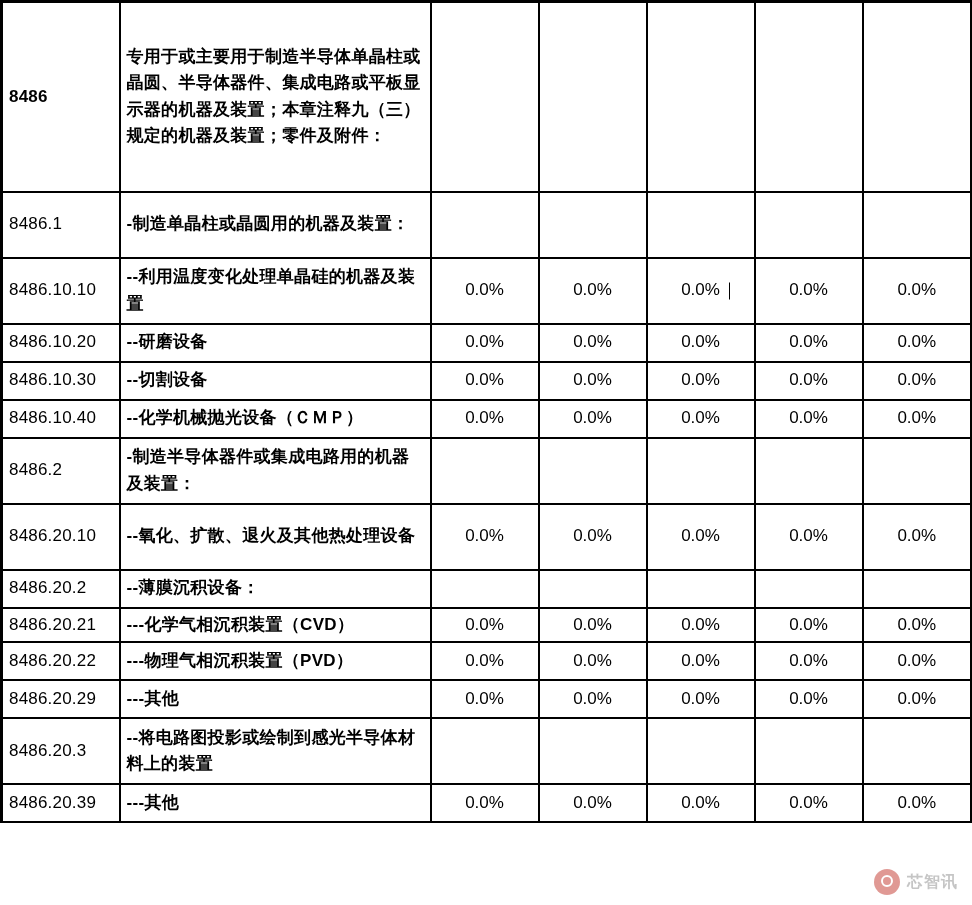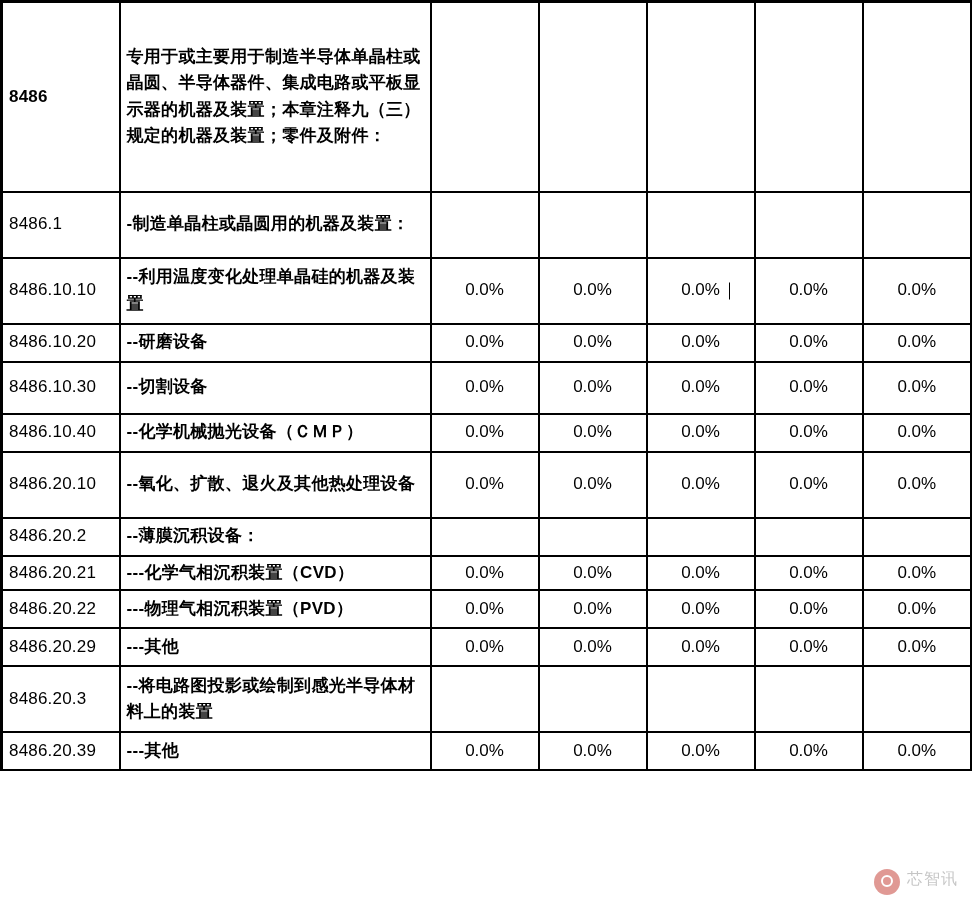--- a/index.html
+++ b/index.html
@@ -69,24 +69,25 @@
     transform: translateY(-50%);
     width: 1px;
     height: 17px;
     background: #000;
   }
   .watermark {
     position: absolute;
     right: 14px;
     bottom: 10px;
     display: flex;
-    align-items: flex-start;
+    align-items: center;
     gap: 7px;
     opacity: 0.5;
     pointer-events: none;
+    font-weight: bold;
   }
   .wm-logo {
     width: 26px;
     height: 26px;
     border-radius: 50%;
     background: #c2352c;
     position: relative;
     flex: none;
   }
   .wm-logo::before {
@@ -155,41 +156,50 @@
     <tr style="height:38px">
       <td class="code">8486.10.20</td>
       <td class="desc">--研磨设备</td>
       <td class="rate">0.0%</td>
       <td class="rate">0.0%</td>
       <td class="rate">0.0%</td>
       <td class="rate">0.0%</td>
       <td class="rate">0.0%</td>
     </tr>
 
-    <tr style="height:52px">
+    <tr style="height:38px">
       <td class="code">8486.10.30</td>
       <td class="desc">--切割设备</td>
       <td class="rate">0.0%</td>
       <td class="rate">0.0%</td>
       <td class="rate">0.0%</td>
       <td class="rate">0.0%</td>
       <td class="rate">0.0%</td>
     </tr>
 
     <tr style="height:38px">
       <td class="code">8486.10.40</td>
       <td class="desc">--化学机械抛光设备（ＣＭＰ）</td>
       <td class="rate">0.0%</td>
       <td class="rate">0.0%</td>
       <td class="rate">0.0%</td>
       <td class="rate">0.0%</td>
       <td class="rate">0.0%</td>
     </tr>
 
 
+    <tr style="height:66px">
+      <td class="code">8486.2</td>
+      <td class="desc">-制造半导体器件或集成电路用的机器及装置：</td>
+      <td class="rate"></td>
+      <td class="rate"></td>
+      <td class="rate"></td>
+      <td class="rate"></td>
+      <td class="rate"></td>
+    </tr>
 
     <tr style="height:66px">
       <td class="code">8486.20.10</td>
       <td class="desc">--氧化、扩散、退火及其他热处理设备</td>
       <td class="rate">0.0%</td>
       <td class="rate">0.0%</td>
       <td class="rate">0.0%</td>
       <td class="rate">0.0%</td>
       <td class="rate">0.0%</td>
     </tr>

